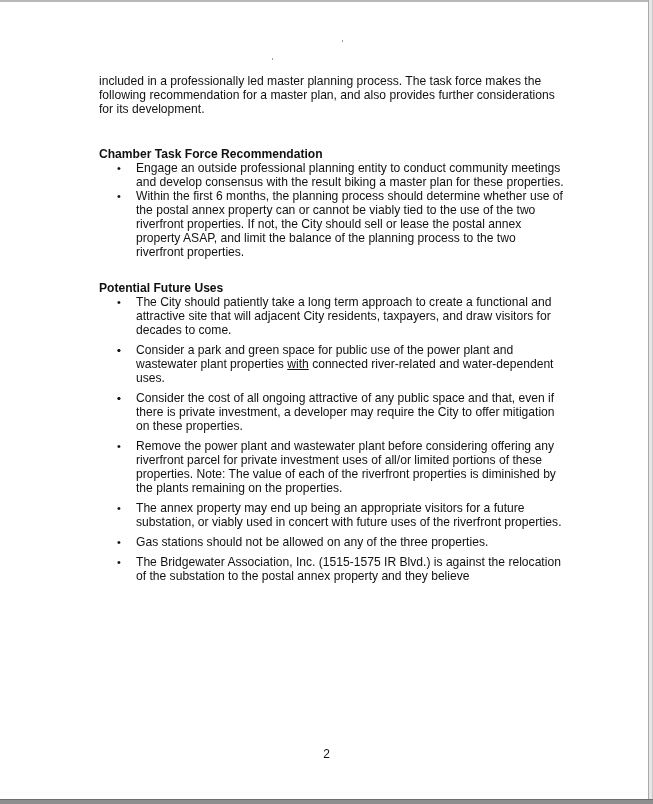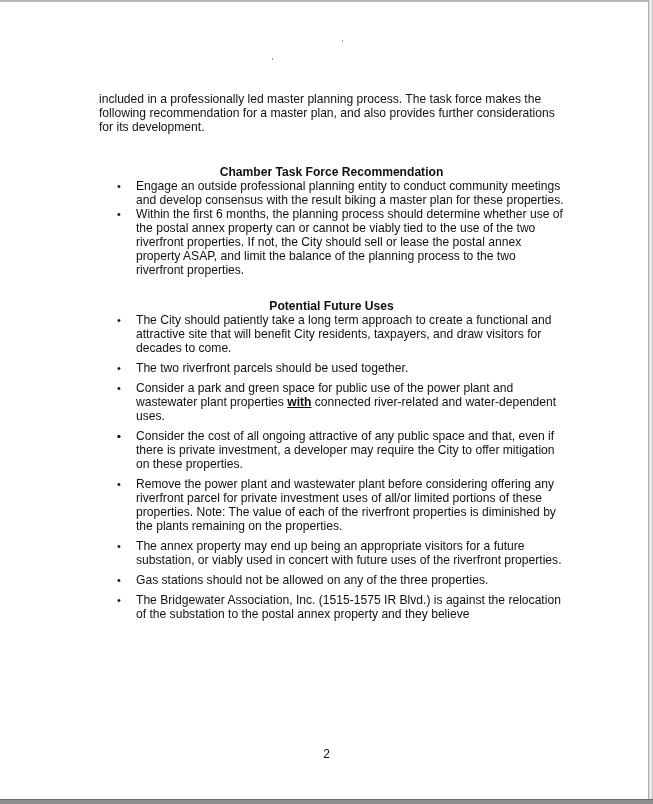--- a/index.html
+++ b/index.html
@@ -30,53 +30,52 @@
     .bottom-bar {
       position: absolute;
       left: 0; bottom: 0;
       width: 653px; height: 4px;
       background: #8e8e8e;
       border-top: 1px solid #6e6e6e;
     }
     .page {
       position: absolute;
       left: 99px;
-      top: 92px;
+      top: 74px;
       width: 465px;
       font-size: 12.1px;
       line-height: 14px;
     }
     p {
       margin: 0;
     }
     .heading {
       font-weight: bold;
       margin: 0;
-      text-align: center;
     }
     .gap-lg { height: 31px; }
     .gap-md { height: 22px; }
     ul {
       margin: 0;
       padding: 0;
       list-style: none;
     }
     li {
       position: relative;
       padding-left: 37px;
     }
     li.spaced { margin-top: 6px; }
     li .bullet {
       position: absolute;
       left: 18px;
       top: 0;
       font-size: 11px;
     }
     .u {
-      font-weight: bold;
+      font-weight: normal;
       text-decoration: underline;
     }
     .page-number {
       position: absolute;
       left: 0;
       width: 653px;
       top: 747px;
       text-align: center;
       font-size: 12px;
     }
@@ -110,25 +109,24 @@
       <span>Within the first 6 months, the planning process should determine whether use of the postal annex property can or cannot be viably tied to the use of the two riverfront properties. If not, the City should sell or lease the postal annex property ASAP, and limit the balance of the planning process to the two riverfront properties.</span>
     </li>
   </ul>
 
   <div class="gap-md"></div>
 
   <p class="heading">Potential Future Uses</p>
   <ul>
     <li>
       <span class="bullet">•</span>
-      <span>The City should patiently take a long term approach to create a functional and attractive site that will benefit City residents, taxpayers, and draw visitors for decades to come.</span>
+      <span>The City should patiently take a long term approach to create a functional and attractive site that will adjacent City residents, taxpayers, and draw visitors for decades to come.</span>
     </li>
     <li class="spaced">
       <span class="bullet">•</span>
-      <span>The two riverfront parcels should be used together.</span>
     </li>
     <li class="spaced">
       <span class="bullet">•</span>
       <span><span>Consider a park and green space for public use of the power plant and wastewater plant properties </span><span class="u">with</span><span> connected river-related and water-dependent uses.</span></span>
     </li>
     <li class="spaced">
       <span class="bullet">•</span>
     </li>
     <li class="spaced">
       <span class="bullet">•</span>

